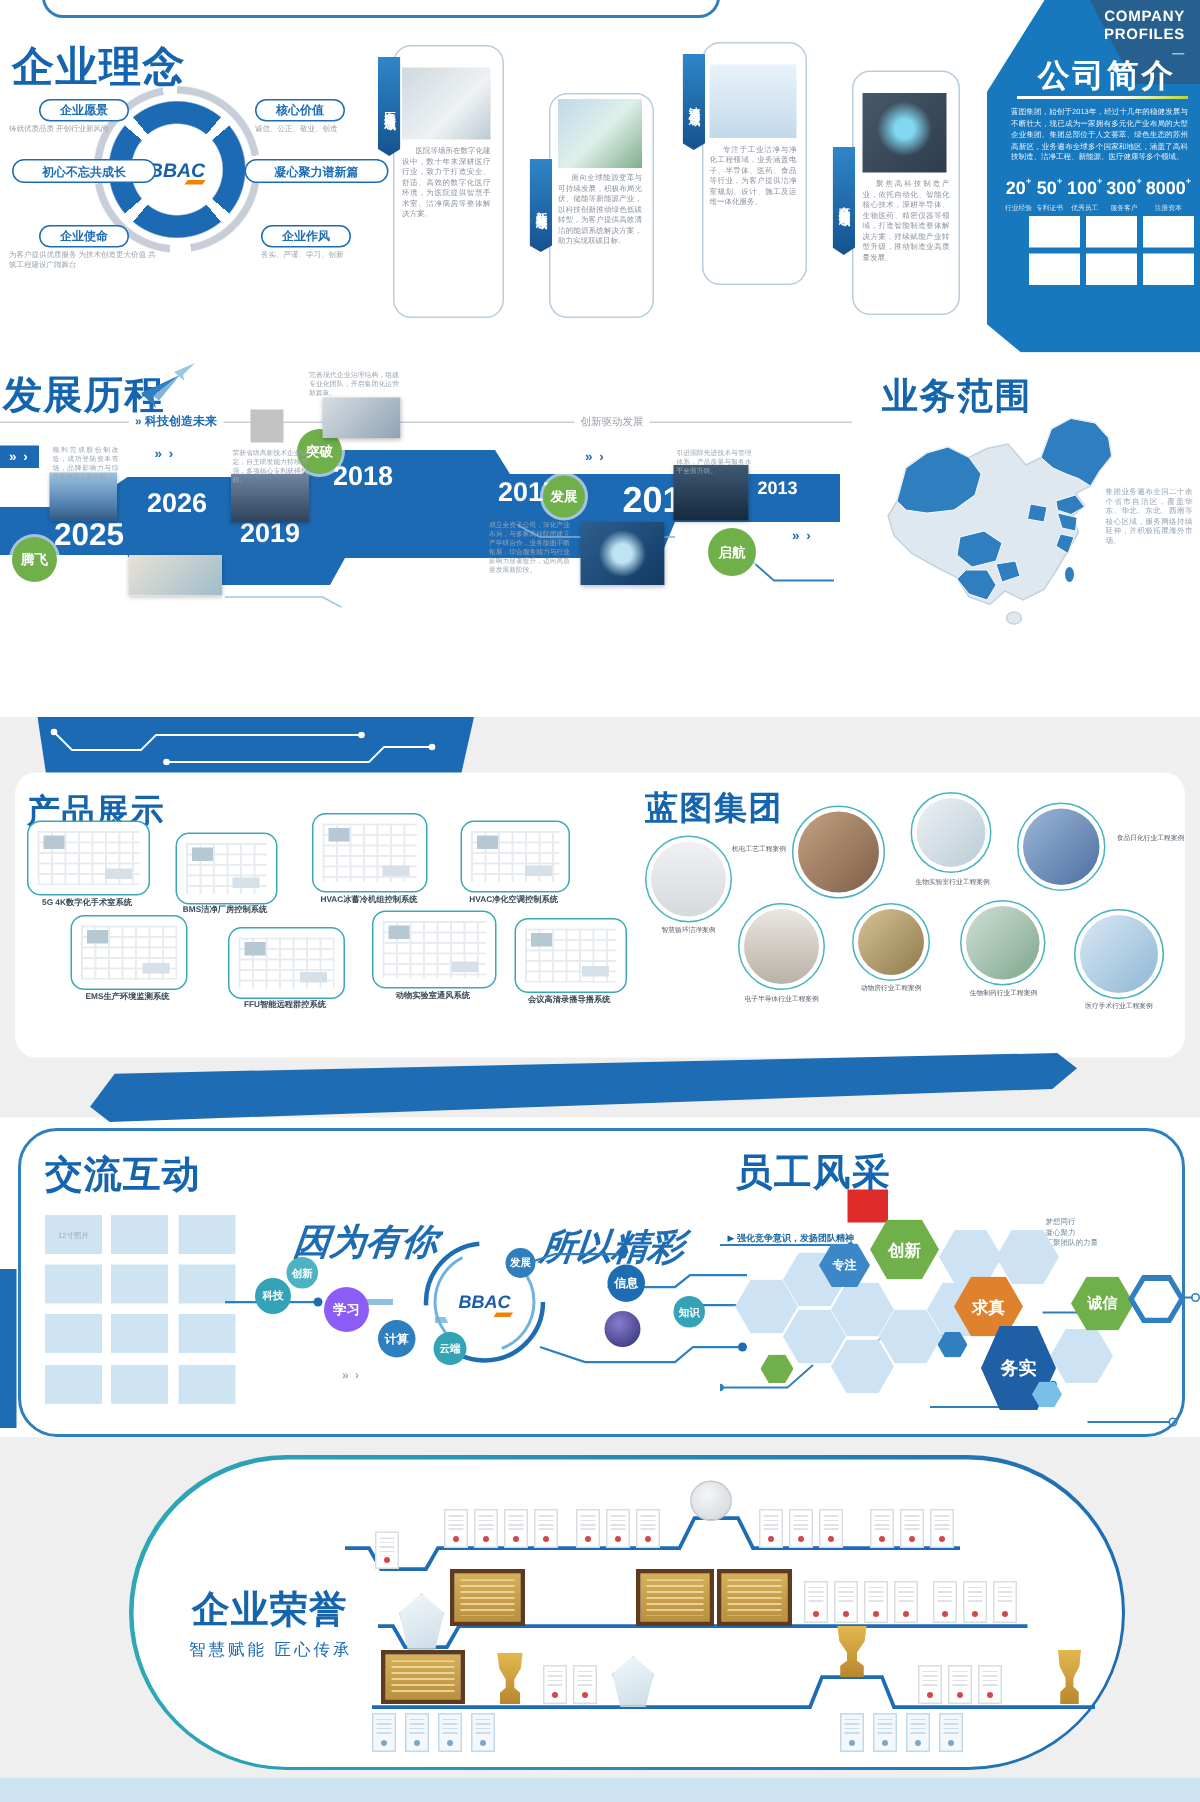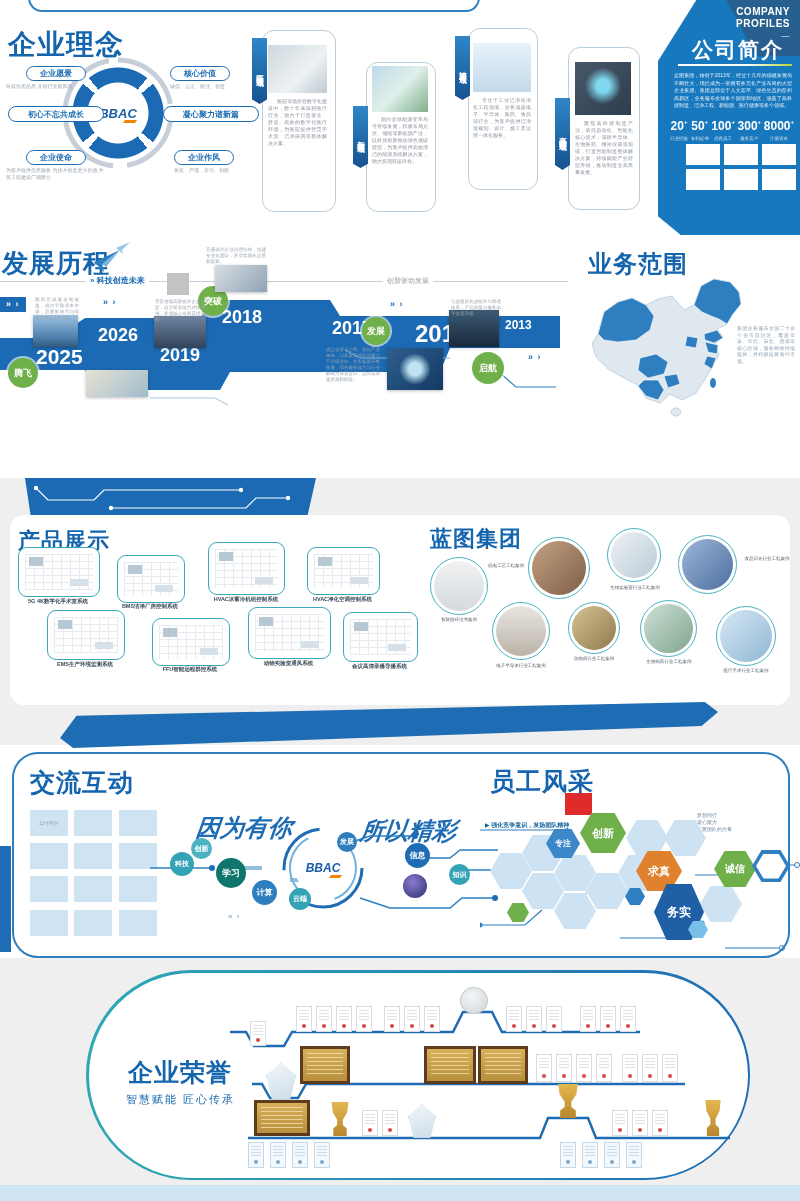--- a/index.html
+++ b/index.html
@@ -344,21 +344,21 @@
     <circle cx="42" cy="42" r="39" fill="none" stroke="#1e6db4" stroke-width="3" stroke-dasharray="80 40 60 70"></circle>
     <circle cx="42" cy="42" r="33" fill="none" stroke="#6fb3dd" stroke-width="2" stroke-dasharray="40 30 70 40"></circle>
   </svg>
   <div class="abs" style="left:295px;top:840px;width:56px;height:56px;border-radius:50%;background:#fff;display:flex;align-items:center;justify-content:center;">
     <span class="logo-text" style="font-size:12px;">BBAC</span>
     <span class="logo-arrow" style="width:11px;height:3px;right:10px;bottom:18px;"></span>
   </div>
 
   <div class="abs bubble" style="left:170px;top:852px;width:24px;height:24px;background:#35a3b6;font-size:7px;">科技</div>
   <div class="abs bubble" style="left:191px;top:838px;width:21px;height:21px;background:#4db3c2;font-size:7px;">创新</div>
-  <div class="abs bubble" style="left:216px;top:858px;width:30px;height:30px;background:#0f766e;font-size:9px;">学习</div>
+  <div class="abs bubble" style="left:216px;top:858px;width:30px;height:30px;background:#8b5cf6;font-size:9px;">学习</div>
   <div class="abs bubble" style="left:252px;top:880px;width:25px;height:25px;background:#2e7fc0;font-size:8px;text-align:right;">计算</div>
   <div class="abs bubble" style="left:289px;top:888px;width:22px;height:22px;background:#35a3b6;font-size:7px;">云端</div>
   <div class="abs bubble" style="left:337px;top:832px;width:20px;height:20px;background:#2e7fc0;font-size:7px;">发展</div>
   <div class="abs bubble" style="left:405px;top:843px;width:25px;height:25px;background:#1e6db4;font-size:8px;">信息</div>
   <div class="abs bubble" style="left:449px;top:864px;width:21px;height:21px;background:#35a3b6;font-size:7px;">知识</div>
   <div class="abs" style="left:403px;top:874px;width:24px;height:24px;border-radius:50%;background:radial-gradient(circle at 40% 35%,#8a7bd0,#2b2f6e);"></div>
   <div class="abs chev" style="left:228px;top:912px;color:#8fb0c8;font-size:8px;">» ›</div>
 
   <div class="abs" style="left:565px;top:793px;width:27px;height:22px;background:#e02b2b;"></div>
   <div class="abs sec-title" style="left:490px;top:765px;font-size:25px;">员工风采</div>

